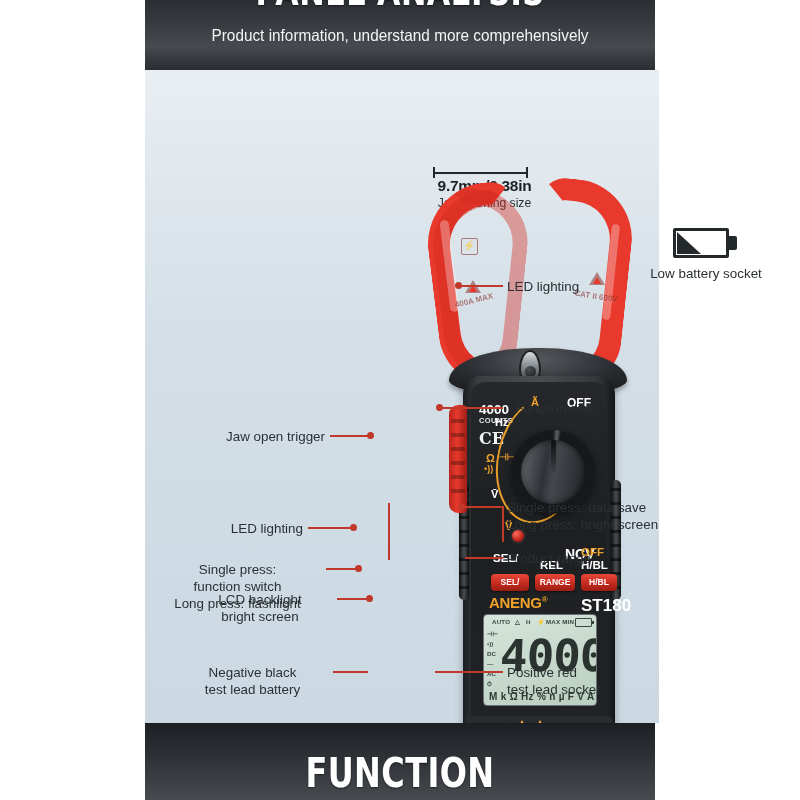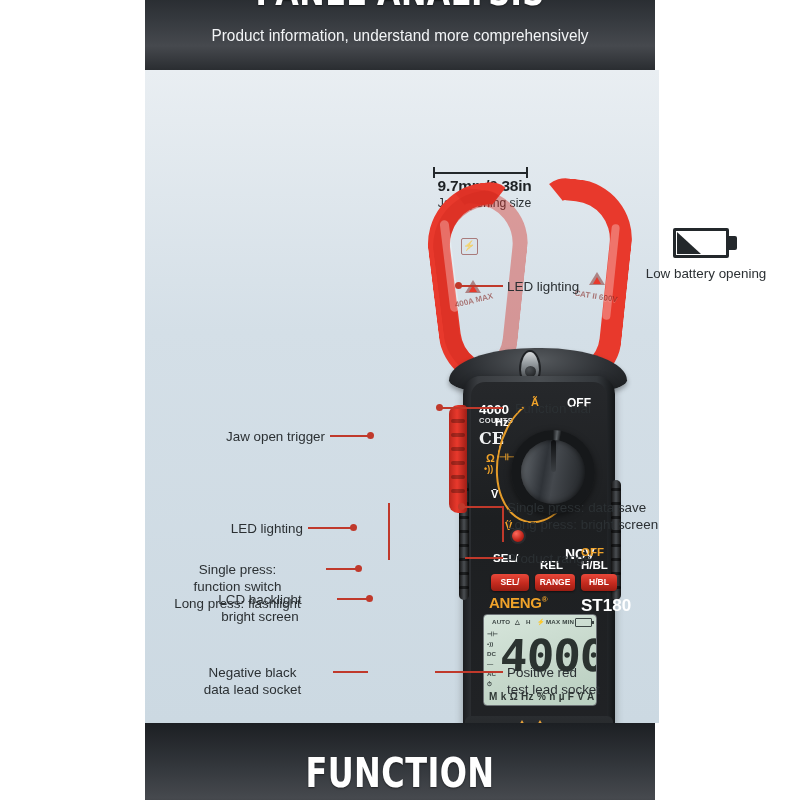--- a/index.html
+++ b/index.html
@@ -295,21 +295,21 @@
       <div id="meas-main">9.7mm/0.38in</div>
       <div id="meas-sub">Jaw opening size</div>
     </div>
 
     <div id="battery-group">
       <div id="battery-icon">
         <div class="shell"></div>
         <div class="wedge"></div>
         <div class="nub"></div>
       </div>
-      <div id="battery-label">Low battery opening</div>
+      <div id="battery-label">Low battery socket</div>
     </div>
 
     <div id="meter">
 
       <div class="jaw" id="jaw-left"></div>
       <div id="jaw-left-inner"></div>
       <div class="jaw-gloss" style="left:10px;top:40px;width:9px;height:92px;transform:rotate(-7deg);"></div>
 
       <div class="jaw" id="jaw-right"></div>
       <div id="jaw-right-inner"></div>
@@ -442,21 +442,21 @@
 Long press: flashlight</div>
     <div class="leader" style="left:181px;top:498px;width:33px;"></div>
     <div class="dot" style="left:210px;top:495px;"></div>
 
     <div class="label c" style="left:40px;top:521px;width:150px;">LCD backlight
 bright screen</div>
     <div class="leader" style="left:192px;top:528px;width:32px;"></div>
     <div class="dot" style="left:221px;top:525px;"></div>
 
     <div class="label c" style="left:30px;top:594px;width:155px;">Negative black
-data lead socket</div>
+test lead battery</div>
     <div class="leader" style="left:188px;top:601px;width:35px;"></div>
 
     <div class="label l" style="left:362px;top:208px;width:140px;">LED lighting</div>
     <div class="leader" style="left:315px;top:215px;width:43px;"></div>
     <div class="dot" style="left:310px;top:212px;"></div>
 
     <div class="label l" style="left:362px;top:330px;width:140px;padding-left:8px;">Function dial</div>
     <div class="leader" style="left:296px;top:337px;width:62px;"></div>
     <div class="dot" style="left:291px;top:334px;"></div>
 

